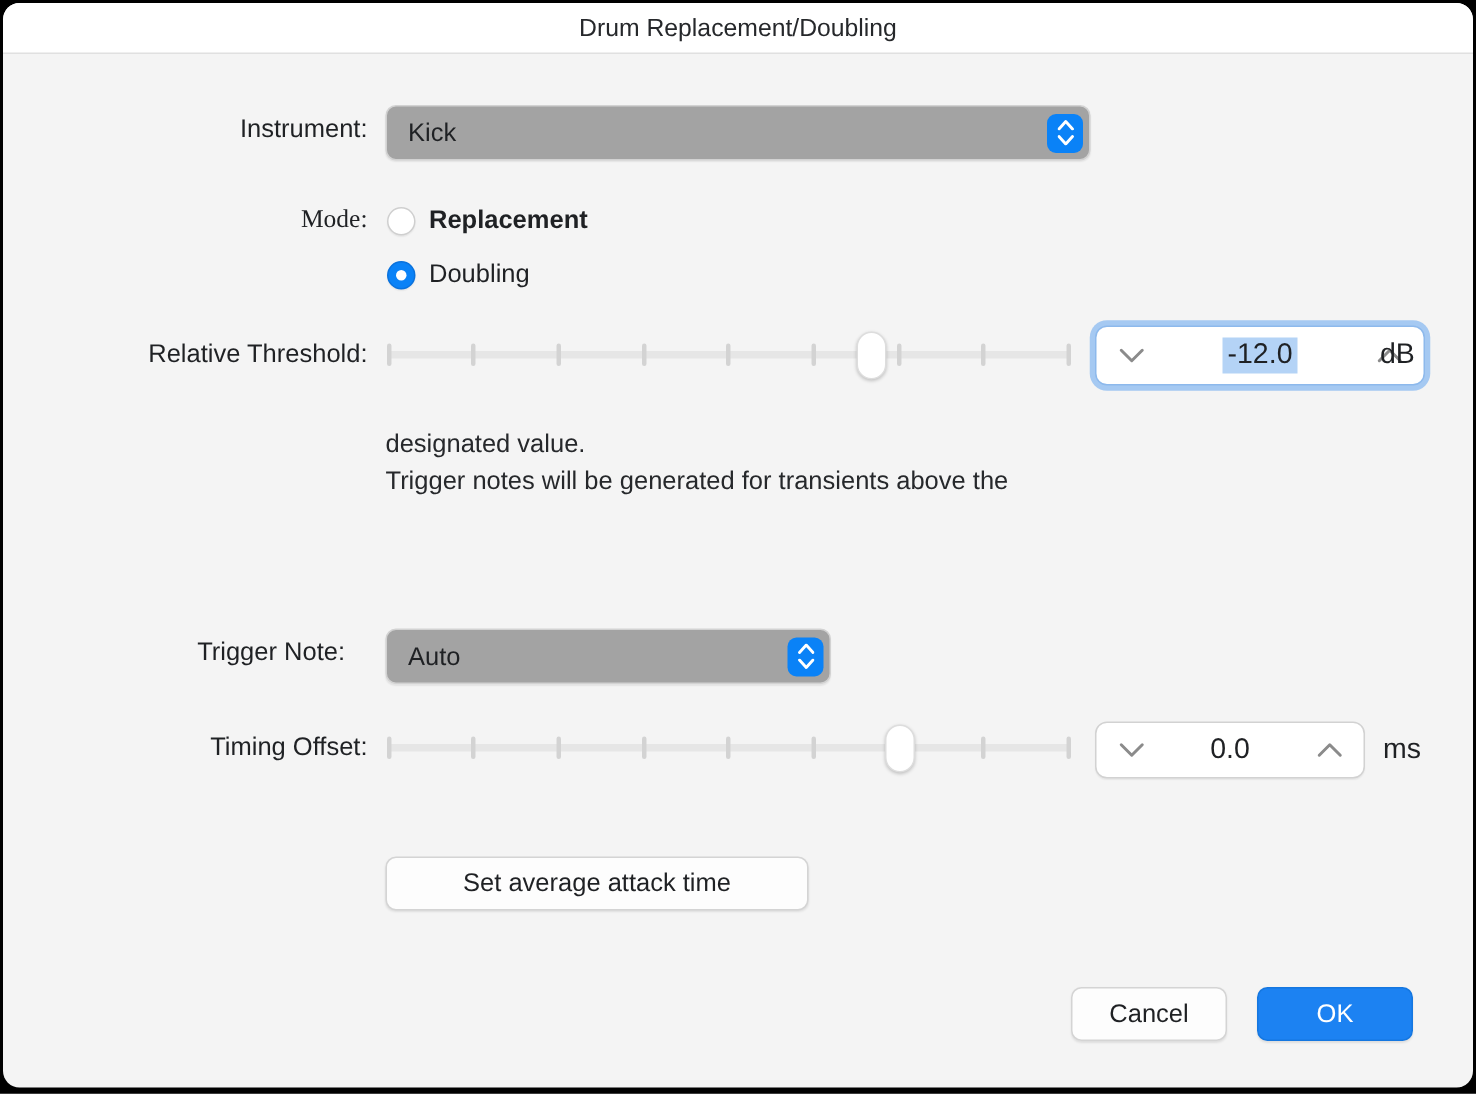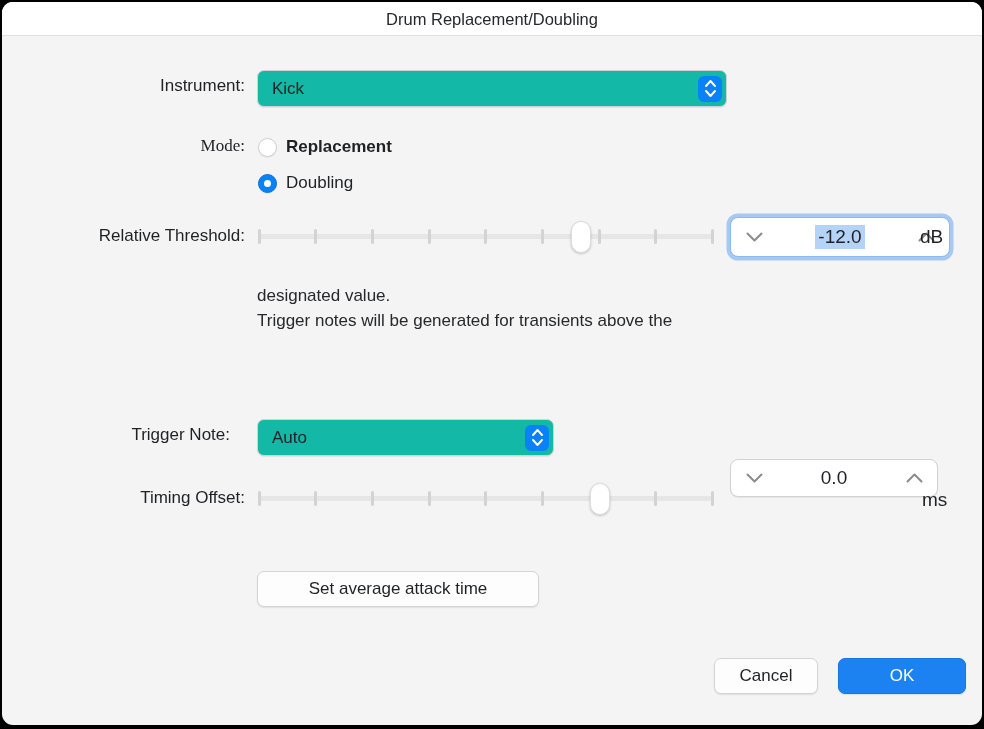--- a/index.html
+++ b/index.html
@@ -44,21 +44,21 @@
     position: absolute;
     text-align: right;
     font-size: 17px;
     color: #1f2124;
     white-space: nowrap;
   }
 
   
   .popup {
     position: absolute;
-    background: #14b8a6;
+    background: #a3a3a3;
     border: 1px solid #d2d2d2;
     border-radius: 7px;
     box-shadow: 0 1px 1px rgba(0,0,0,0.07);
   }
   .popup-value {
     position: absolute;
     left: 14px; top: 0; bottom: 0;
     display: flex; align-items: center;
     font-size: 17px;
     color: #1f2124;
@@ -309,35 +309,35 @@
     <div class="slider-tick" style="left:113px;"></div>
     <div class="slider-tick" style="left:170px;"></div>
     <div class="slider-tick" style="left:226px;"></div>
     <div class="slider-tick" style="left:283px;"></div>
     <div class="slider-tick" style="left:340px;"></div>
     <div class="slider-tick" style="left:396px;"></div>
     <div class="slider-tick" style="left:453px;"></div>
     <div class="slider-thumb" style="left:332px;"></div>
   </div>
 
-  <div class="stepper" style="left:728px; top:457px; width:208px; height:38px;">
+  <div class="stepper" style="left:728px; top:479px; width:180px; height:38px;">
     <div class="stepper-dec">
       <svg width="17" height="10" viewBox="0 0 17 10">
           <path d="M1.5 1.5 L8.5 8.5 L15.5 1.5" fill="none" stroke="#8b8b8b" stroke-width="2" stroke-linecap="round" stroke-linejoin="round"></path>
         </svg>
     </div>
     <div class="stepper-val">
       <span>0.0</span>
     </div>
     <div class="stepper-inc">
       <svg width="17" height="10" viewBox="0 0 17 10">
           <path d="M1.5 8.5 L8.5 1.5 L15.5 8.5" fill="none" stroke="#8b8b8b" stroke-width="2" stroke-linecap="round" stroke-linejoin="round"></path>
         </svg>
     </div>
   </div>
   <div class="unit" style="left:920px; top:487px;">ms</div>
 
   <div class="btn" style="left:255px; top:553px; width:282px; height:36px;margin-top:16px;">Set average attack time</div>
 
   <div class="btn" style="left:712px; top:656px; width:104px; height:36px;">Cancel</div>
-  <div class="btn primary" style="left:836px; top:656px; width:128px; height:36px;">OK</div>
+  <div class="btn primary" style="left:836px; top:656px; width:104px; height:36px;">OK</div>
 
 </div>
 
 </body></html>

